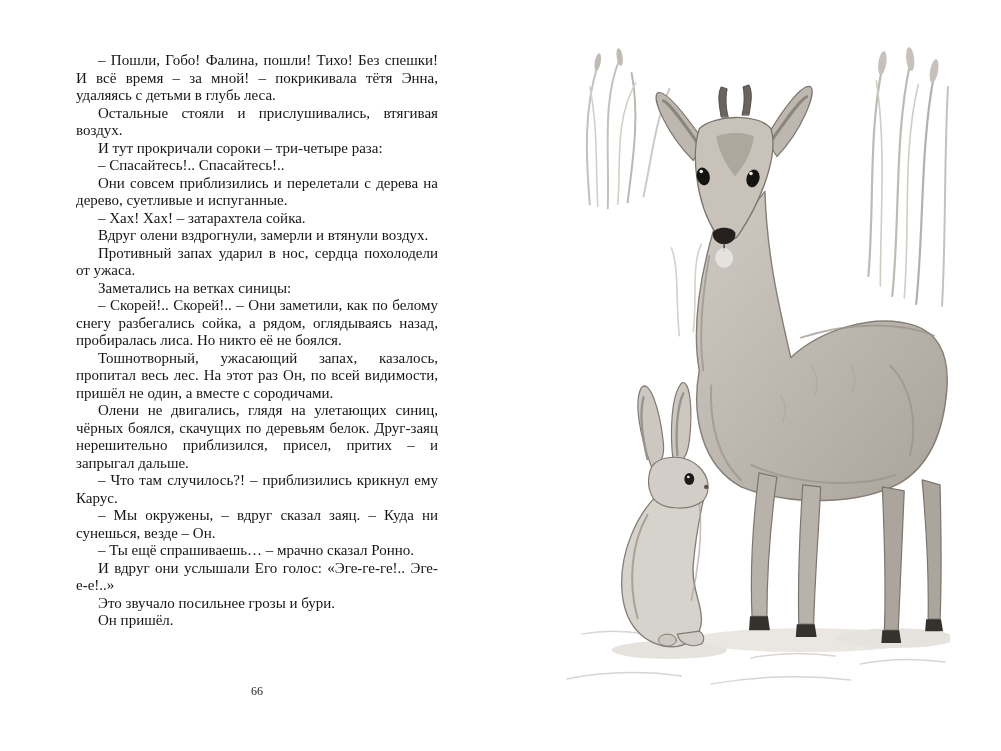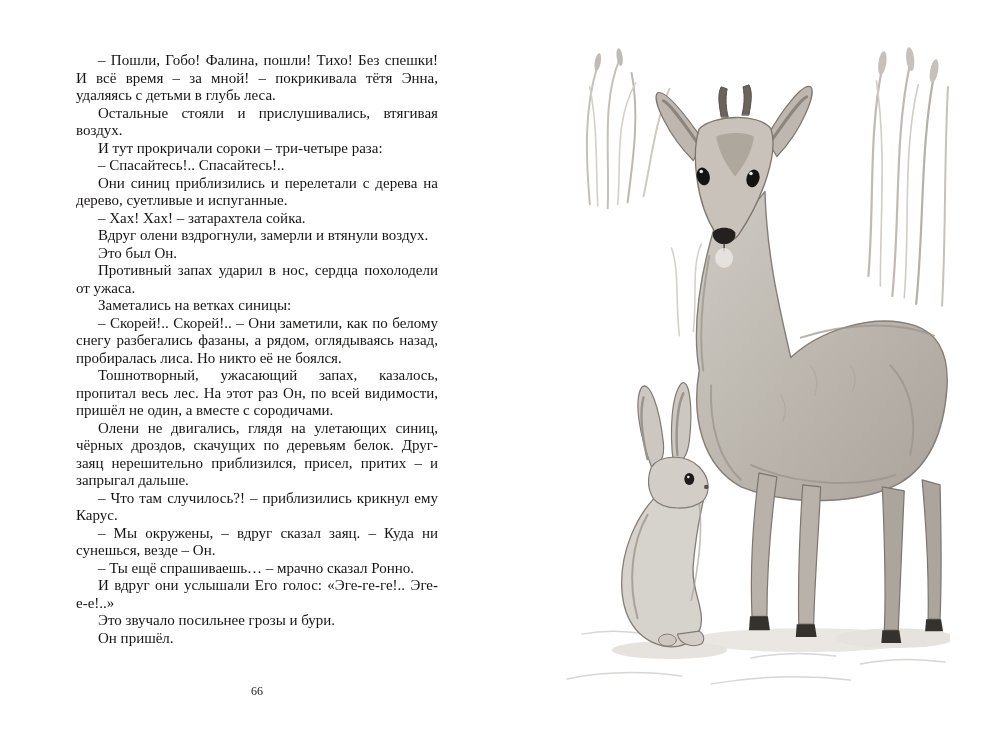--- a/index.html
+++ b/index.html
@@ -18,29 +18,28 @@
 </head>
 <body>
 
 <div class="spread">
 
   <div class="text-col">
     <p>– Пошли, Гобо! Фалина, пошли! Тихо! Без спешки! И всё время – за мной! – покрикивала тётя Энна, удаляясь с детьми в глубь леса.</p>
     <p>Остальные стояли и прислушивались, втягивая воздух.</p>
     <p>И тут прокричали сороки – три-четыре раза:</p>
     <p>– Спасайтесь!.. Спасайтесь!..</p>
-    <p>Они синиц приблизились и перелетали с дерева на дерево, суетливые и испуганные.</p>
+    <p>Они совсем приблизились и перелетали с дерева на дерево, суетливые и испуганные.</p>
     <p>– Хах! Хах! – затарахтела сойка.</p>
     <p>Вдруг олени вздрогнули, замерли и втянули воздух.</p>
-    <p>Это был Он.</p>
     <p>Противный запах ударил в нос, сердца похолодели от ужаса.</p>
     <p>Заметались на ветках синицы:</p>
-    <p>– Скорей!.. Скорей!.. – Они заметили, как по белому снегу разбегались фазаны, а рядом, оглядываясь назад, пробиралась лиса. Но никто её не боялся.</p>
+    <p>– Скорей!.. Скорей!.. – Они заметили, как по белому снегу разбегались сойка, а рядом, оглядываясь назад, пробиралась лиса. Но никто её не боялся.</p>
     <p>Тошнотворный, ужасающий запах, казалось, пропитал весь лес. На этот раз Он, по всей видимости, пришёл не один, а вместе с сородичами.</p>
-    <p>Олени не двигались, глядя на улетающих синиц, чёрных дроздов, скачущих по деревьям белок. Друг-заяц нерешительно приблизился, присел, притих – и запрыгал дальше.</p>
+    <p>Олени не двигались, глядя на улетающих синиц, чёрных боялся, скачущих по деревьям белок. Друг-заяц нерешительно приблизился, присел, притих – и запрыгал дальше.</p>
     <p>– Что там случилось?! – приблизились крикнул ему Карус.</p>
     <p>– Мы окружены, – вдруг сказал заяц. – Куда ни сунешься, везде – Он.</p>
     <p>– Ты ещё спрашиваешь… – мрачно сказал Ронно.</p>
     <p>И вдруг они услышали Его голос: «Эге-ге-ге!.. Эге-е-е!..»</p>
     <p>Это звучало посильнее грозы и бури.</p>
     <p>Он пришёл.</p>
   </div>
   <div class="page-num">66</div>
 
   <div class="illus">

